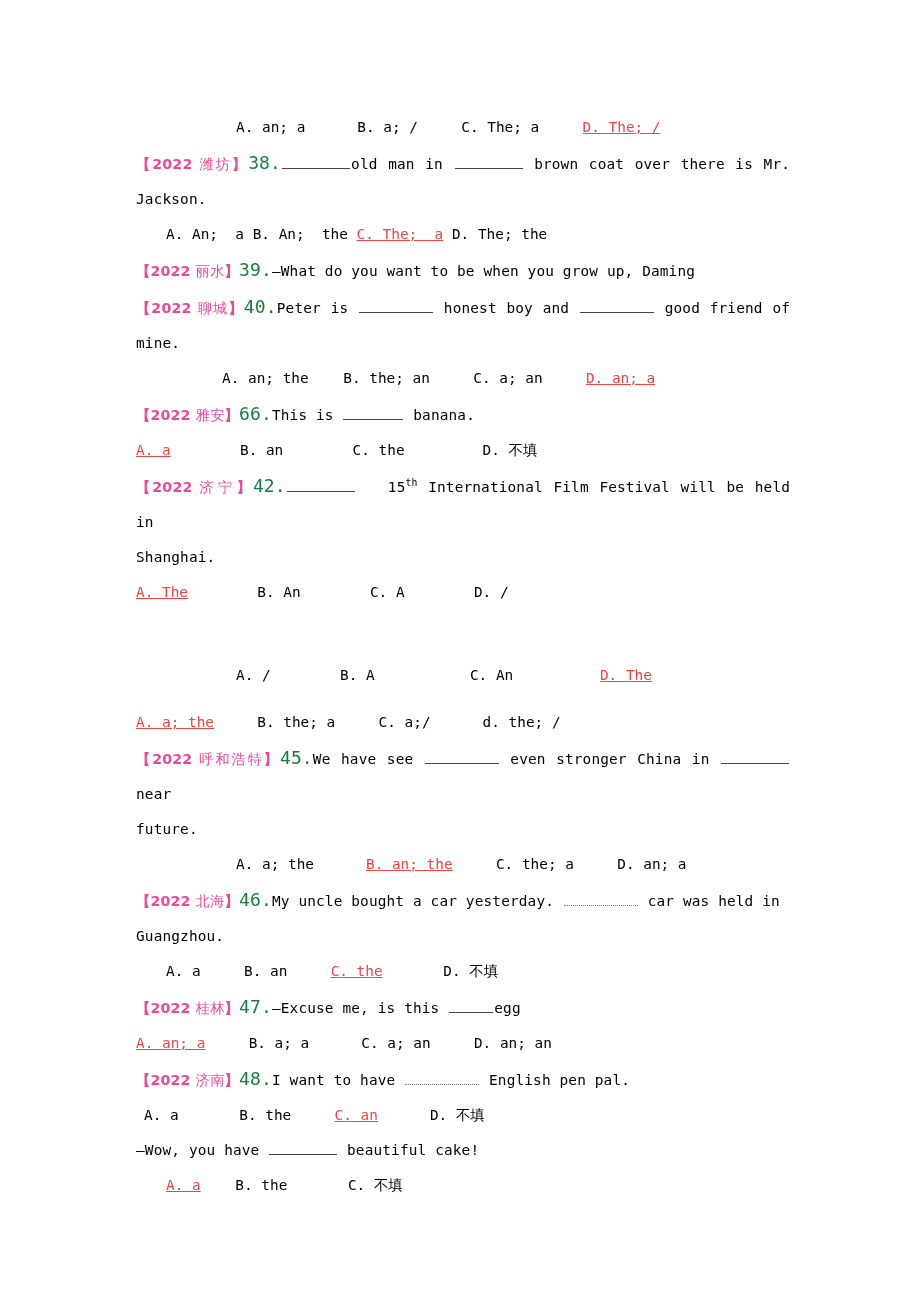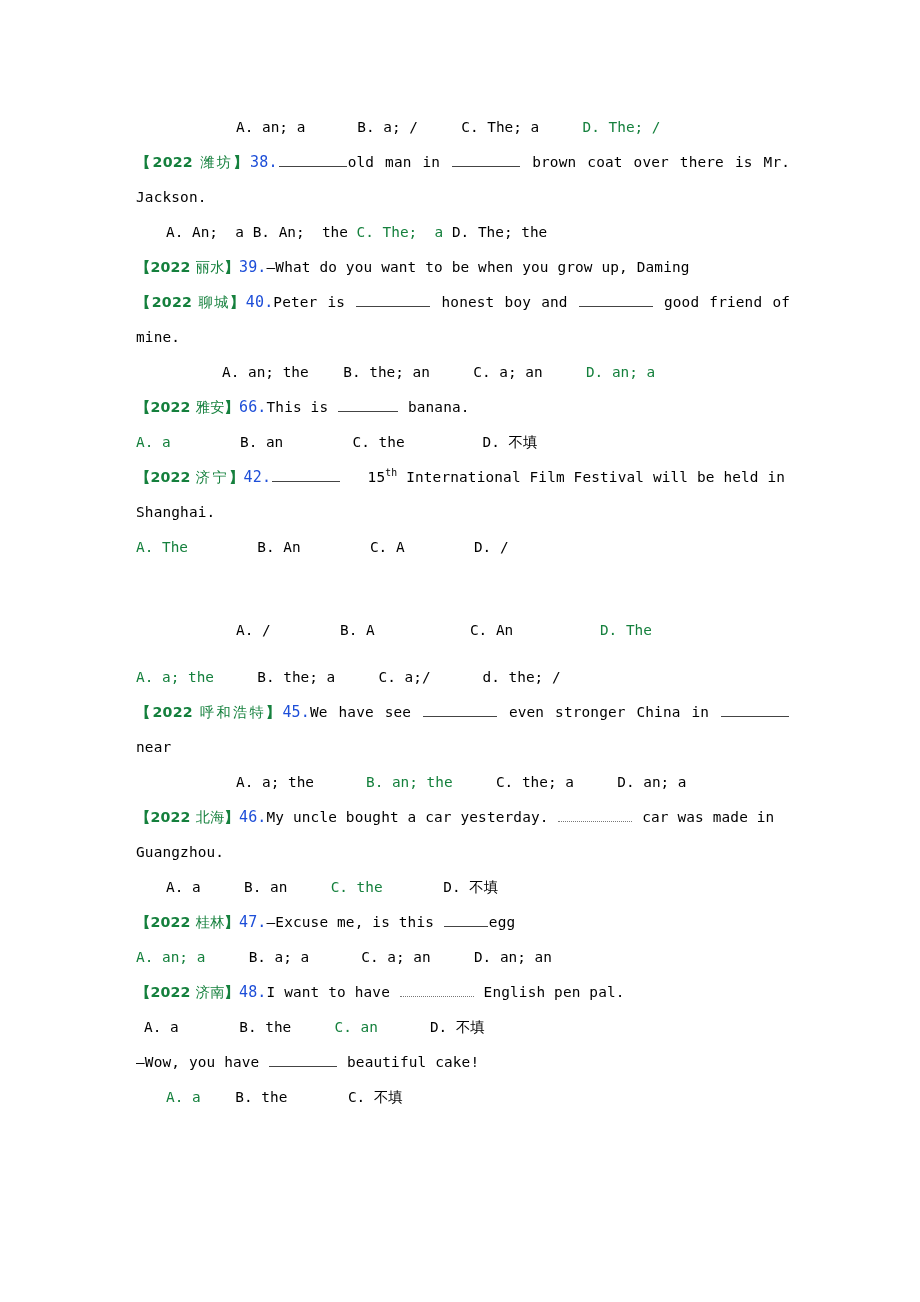--- a/index.html
+++ b/index.html
@@ -40,36 +40,36 @@
     letter-spacing: 0.15px;
     color: #000000;
   }
 
   .line.stem {
     text-align: justify;
     text-justify: inter-word;
   }
 
   .tag {
-    color: #15803d;
+    color: #ec4899;
     font-family: "DejaVu Sans", "Liberation Sans", sans-serif;
     font-size: 14.2px;
     font-weight: 700;
     letter-spacing: 0.2px;
   }
   .tag .cn {
     font-weight: 500;
   }
   .tag.wide .cn {
     letter-spacing: 2.5px;
   }
 
   .qnum {
-    color: #1d4ed8;
-    font-size: 15px;
+    color: #15803d;
+    font-size: 18px;
   }
 
   .blank {
     display: inline-block;
     border-bottom: 1px solid #444;
     vertical-align: baseline;
     height: 0.95em;
     margin: 0 1px;
   }
   .blank.b2 { width: 60px; }
@@ -81,21 +81,22 @@
     border-bottom: 1px dotted #777;
   }
 
   .opts {
     font-size: 14.4px;
     line-height: 35px;
     white-space: pre;
     color: #000000;
   }
   .ans {
-    color: #15803d;
+    color: #ef4444;
+    text-decoration: underline;
   }
   sup {
     font-size: 0.68em;
     vertical-align: super;
     line-height: 0;
   }
   .spacer-gap { height: 48px; }
   .spacer-small { height: 12px; }
   .indent3 { padding-left: 100px; }
   .indent4 { padding-left: 8px; }
@@ -128,23 +129,24 @@
 
     <div class="spacer-gap"></div>
 
     <div class="opts indent3"><span>A. /        B. A           C. An          </span><span class="ans">D. The</span></div>
 
     <div class="spacer-small"></div>
 
     <div class="opts indent6"><span class="ans">A. a; the</span><span>     B. the; a     C. a;/      d. the; /</span></div>
 
     <div class="line stem"><span class="tag">【<span>2022</span> <span class="cn">呼和浩特</span>】</span><span class="qnum">45.</span><span>We have see </span><span class="blank b4"></span><span> even stronger China in </span><span class="blank b3"></span><span> near</span></div>
+    <div class="line indent6">future.</div>
     <div class="opts indent3"><span>A. a; the      </span><span class="ans">B. an; the</span><span>     C. the; a     D. an; a</span></div>
 
-    <div class="line stem"><span class="tag">【<span>2022</span> <span class="cn">北海</span>】</span><span class="qnum">46.</span><span>My uncle bought a car yesterday. </span><span class="blank b4 dotted"></span><span> car was made in</span></div>
+    <div class="line stem"><span class="tag">【<span>2022</span> <span class="cn">北海</span>】</span><span class="qnum">46.</span><span>My uncle bought a car yesterday. </span><span class="blank b4 dotted"></span><span> car was held in</span></div>
     <div class="line indent6">Guangzhou.</div>
     <div class="opts indent5"><span>A. a     B. an     </span><span class="ans">C. the</span><span>       D. 不填</span></div>
 
     <div class="line"><span class="tag">【<span>2022</span> <span class="cn">桂林</span>】</span><span class="qnum">47.</span><span>—Excuse me, is this </span><span class="blank b5"></span><span>egg</span></div>
     <div class="opts indent6"><span class="ans">A. an; a</span><span>     B. a; a      C. a; an     D. an; an</span></div>
 
     <div class="line"><span class="tag">【<span>2022</span> <span class="cn">济南</span>】</span><span class="qnum">48.</span><span>I want to have </span><span class="blank b4 dotted"></span><span> English pen pal.</span></div>
     <div class="opts indent4"><span>A. a       B. the     </span><span class="ans">C. an</span><span>      D. 不填</span></div>
 
     <div class="line indent6"><span>—Wow, you have </span><span class="blank b3"></span><span> beautiful cake!</span></div>

